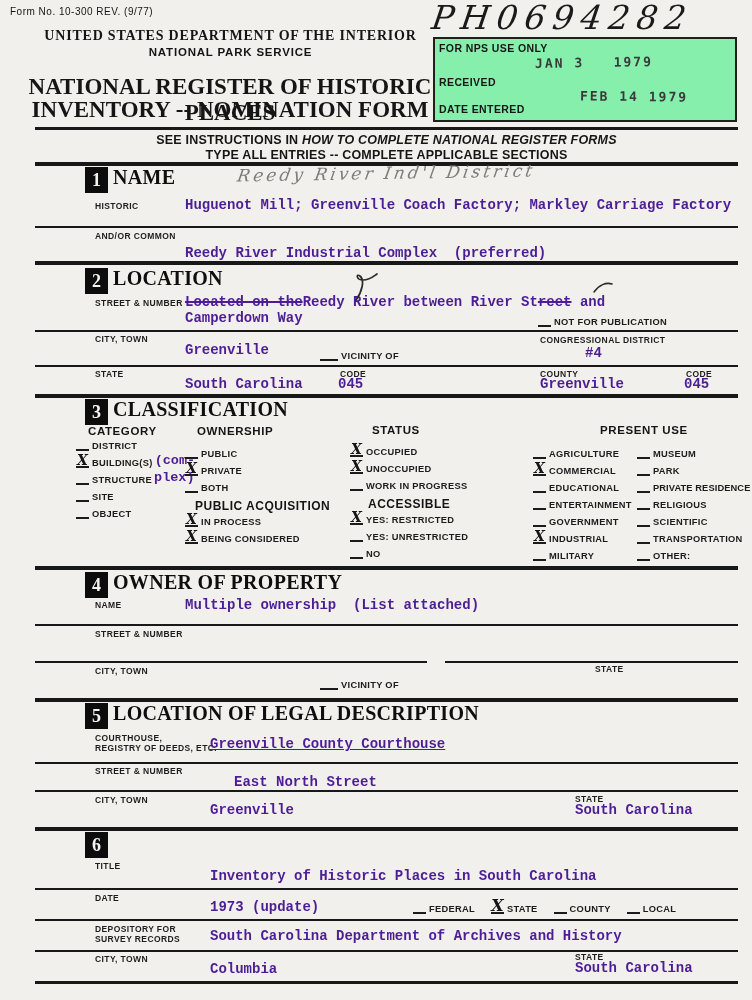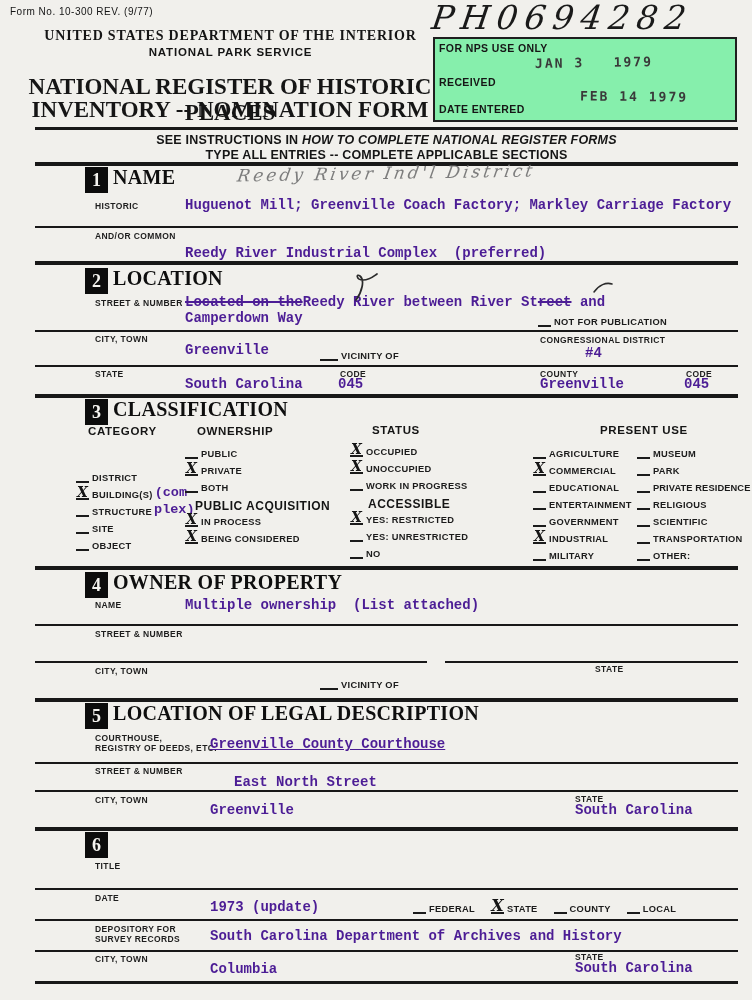--- a/index.html
+++ b/index.html
@@ -111,21 +111,21 @@
 
   <div class="rule h4" style="top:394px;"></div>
   <div class="badge" style="left:85px;top:399px;">3</div>
   <div class="sec-title" style="left:113px;top:398px;">CLASSIFICATION</div>
 
   <div class="abs colhead" style="left:88px;top:425px;">CATEGORY</div>
   <div class="abs colhead" style="left:197px;top:425px;">OWNERSHIP</div>
   <div class="abs colhead" style="left:372px;top:424px;">STATUS</div>
   <div class="abs colhead" style="left:600px;top:424px;">PRESENT USE</div>
 
-  <div class="abs" style="left:76px;top:472px;">
+  <div class="abs" style="left:76px;top:440px;">
     <div class="ck">
         <span class="ckbox"></span>
         <span class="cklbl">DISTRICT</span>
       </div>
     <div class="ck">
         <span class="ckbox">X</span>
         <span class="cklbl">BUILDING(S)</span>
         <span class="typed" style="font-size:13.5px;margin-left:2px;">(com-</span>
       </div>
     <div class="ck">
@@ -291,20 +291,21 @@
   <div class="rule h2" style="top:790px;"></div>
   <div class="abs lbl" style="left:95px;top:795px;">CITY, TOWN</div>
   <div class="abs typed" style="left:210px;top:802px;">Greenville</div>
   <div class="abs lbl" style="left:575px;top:794px;">STATE</div>
   <div class="abs typed" style="left:575px;top:802px;">South Carolina</div>
 
   <div class="rule h4" style="top:827px;"></div>
   <div class="badge" style="left:85px;top:832px;">6</div>
 
   <div class="abs lbl" style="left:95px;top:861px;">TITLE</div>
+  <div class="abs typed" style="left:210px;top:868px;">Inventory of Historic Places in South Carolina</div>
 
   <div class="rule h2" style="top:888px;"></div>
   <div class="abs lbl" style="left:95px;top:893px;">DATE</div>
   <div class="abs typed" style="left:210px;top:899px;">1973 (update)</div>
   <div class="abs" style="left:413px;top:903px;display:flex;gap:16px;">
     <span class="ck" style="margin:0;">
         <span class="ckbox"></span>
         <span class="cklbl">FEDERAL</span>
       </span>
     <span class="ck" style="margin:0;">

